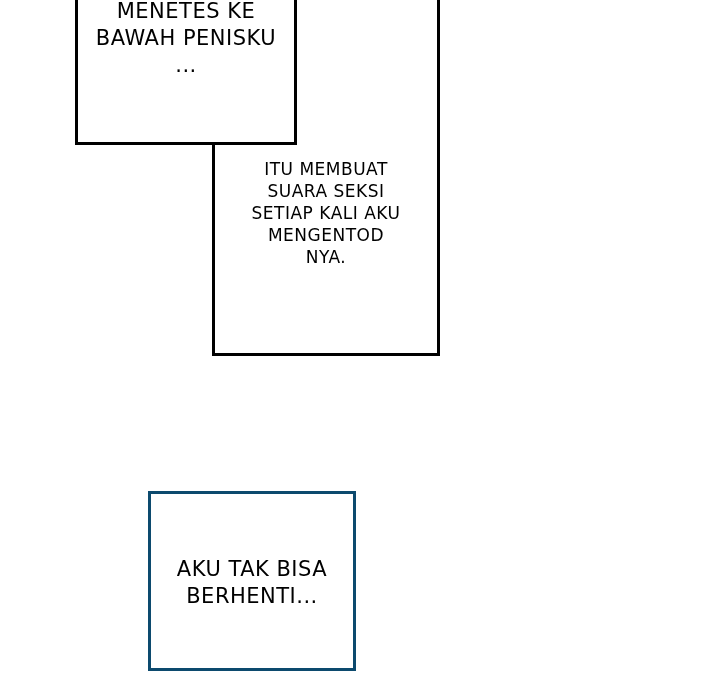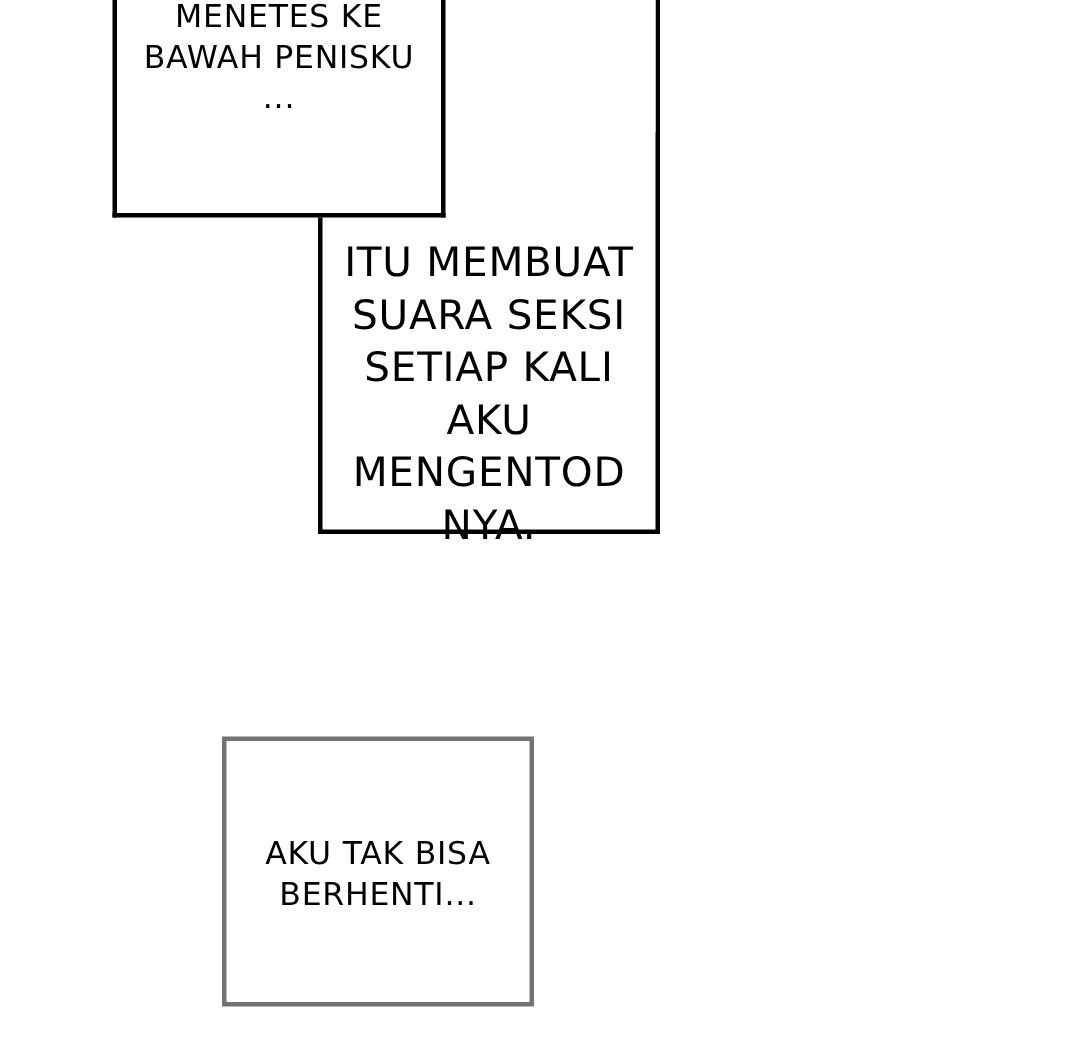--- a/index.html
+++ b/index.html
@@ -56,42 +56,42 @@
     width: 228px;
     height: 416px;
     border: 3px solid #000000;
   }
   .panel-2 .text {
     position: absolute;
     left: 0;
     right: 0;
     top: 215px;
     text-align: center;
-    font-size: 27px;
+    font-size: 17px;
     line-height: 1.30;
     letter-spacing: 0.5px;
     color: #000000;
     white-space: pre-line;
   }
   
   .mask-step {
     position: absolute;
     left: 215px;
     top: 0px;
     width: 222px;
     height: 88px;
     background: #ffffff;
   }
   
   .panel-3 {
     left: 148px;
     top: 491px;
     width: 208px;
     height: 180px;
-    border: 3px solid #737373;
+    border: 3px solid #0c4a6e;
   }
   .panel-3 .text {
     position: absolute;
     left: 0;
     right: 0;
     top: 62px;
     text-align: center;
     font-size: 21px;
     line-height: 1.30;
     letter-spacing: 0.5px;

